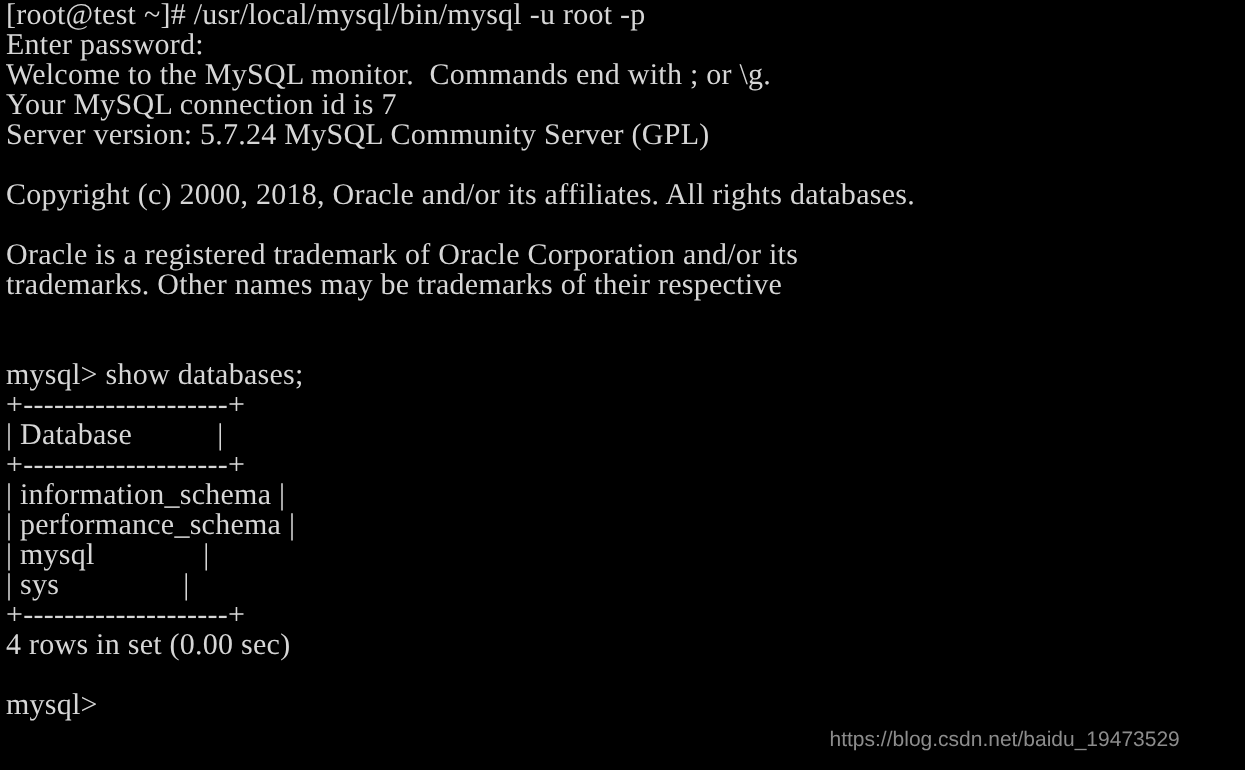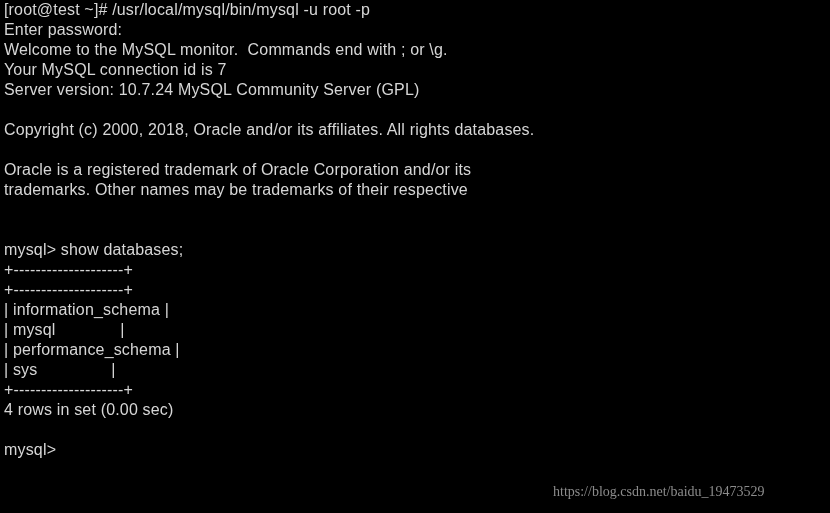--- a/index.html
+++ b/index.html
@@ -25,61 +25,62 @@
     left: 4px;
     top: 0px;
     width: 822px;
   }
   .line {
     height: 20px;
     line-height: 20px;
     white-space: pre;
     letter-spacing: 0.17px;
     color: #d6d6d6;
-    font-family: Liberation Sans, sans-serif;
-    font-size: 16px;
+    font-family: Liberation Serif, serif;
+    font-size: 20px;
   }
   .line.blank {
     height: 20px;
   }
   .watermark {
     position: absolute;
     left: 553px;
     top: 484px;
-    font-family: Liberation Serif, serif;
+    font-family: Liberation Sans, sans-serif;
     font-size: 14px;
     line-height: 16px;
     color: #8c8c8c;
     white-space: pre;
     letter-spacing: 0px;
   }
 </style>
 </head>
 <body>
 
 <div id="terminal">
   <div id="screen">
     <div class="line">[root@test ~]# /usr/local/mysql/bin/mysql -u root -p</div>
     <div class="line">Enter password:</div>
     <div class="line">Welcome to the MySQL monitor.  Commands end with ; or \g.</div>
     <div class="line">Your MySQL connection id is 7</div>
-    <div class="line">Server version: 10.7.24 MySQL Community Server (GPL)</div>
+    <div class="line">Server version: 5.7.24 MySQL Community Server (GPL)</div>
     <div class="line blank"></div>
     <div class="line">Copyright (c) 2000, 2018, Oracle and/or its affiliates. All rights databases.</div>
     <div class="line blank"></div>
     <div class="line">Oracle is a registered trademark of Oracle Corporation and/or its</div>
     <div class="line">trademarks. Other names may be trademarks of their respective</div>
     <div class="line blank"></div>
     <div class="line blank"></div>
     <div class="line">mysql&gt; show databases;</div>
     <div class="line">+--------------------+</div>
+    <div class="line">| Database           |</div>
     <div class="line">+--------------------+</div>
     <div class="line">| information_schema |</div>
+    <div class="line">| performance_schema |</div>
     <div class="line">| mysql              |</div>
-    <div class="line">| performance_schema |</div>
     <div class="line">| sys                |</div>
     <div class="line">+--------------------+</div>
     <div class="line">4 rows in set (0.00 sec)</div>
     <div class="line blank"></div>
     <div class="line">mysql&gt; </div>
   </div>
 
   <div class="watermark">https://blog.csdn.net/baidu_19473529</div>
 </div>
 

